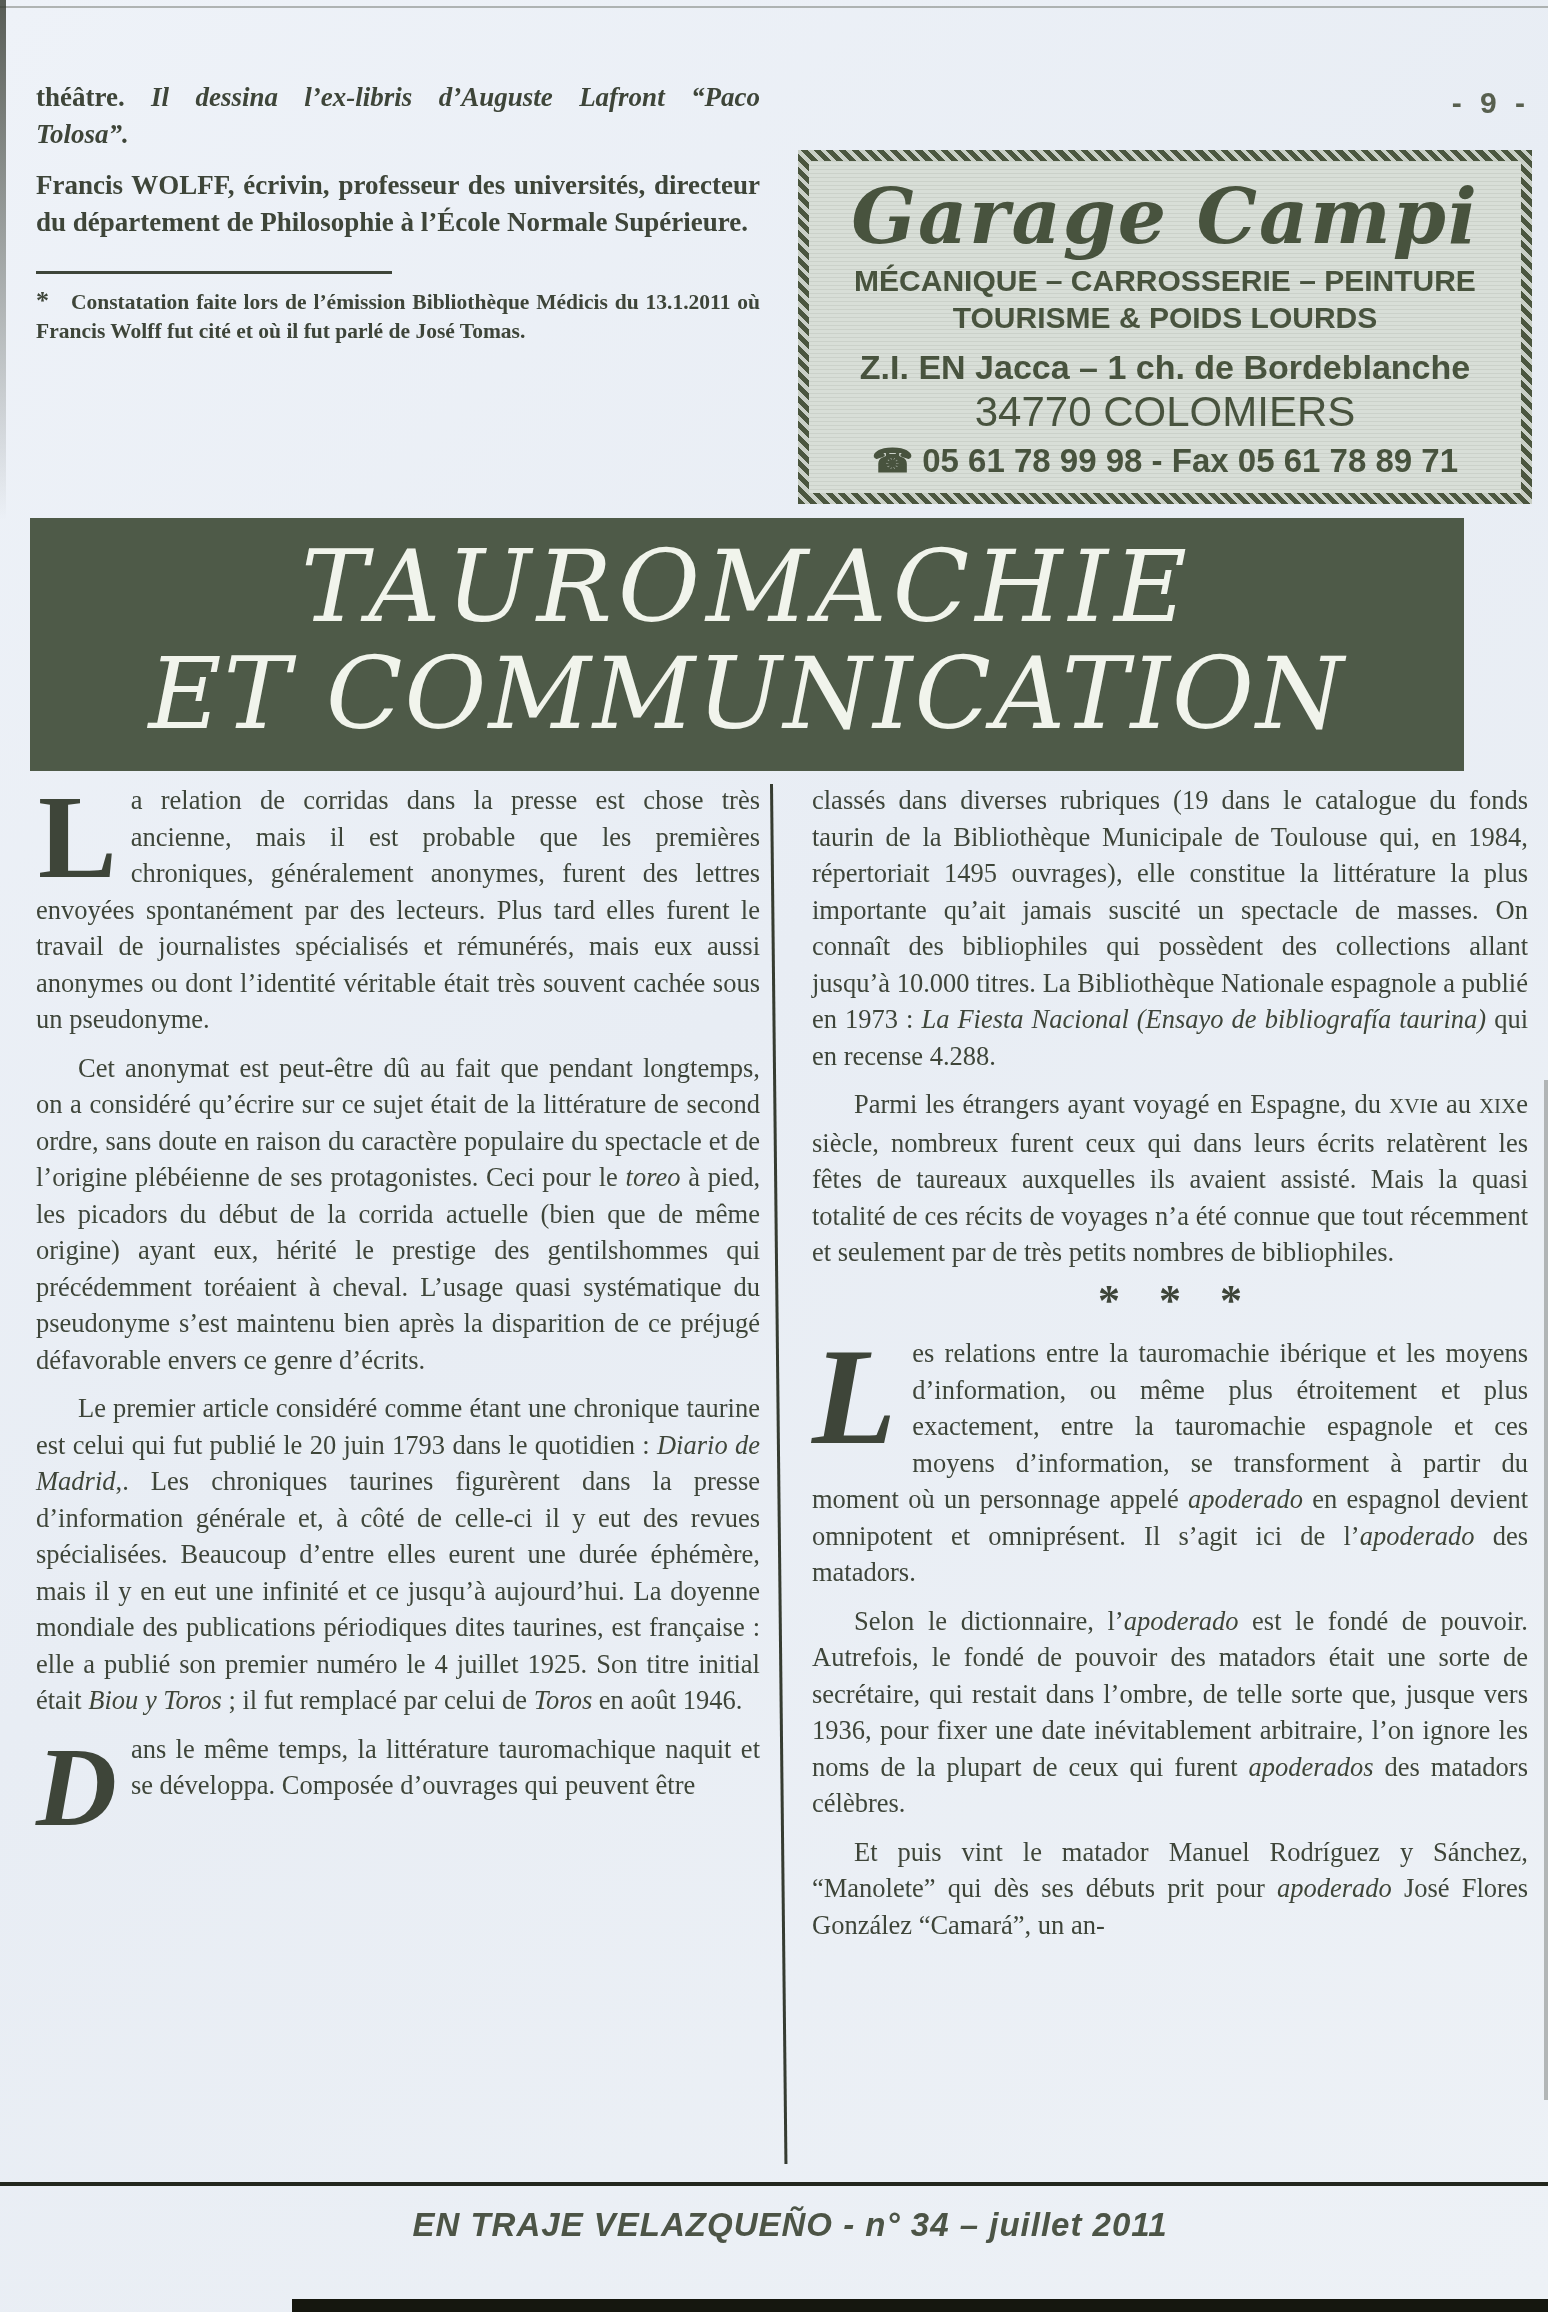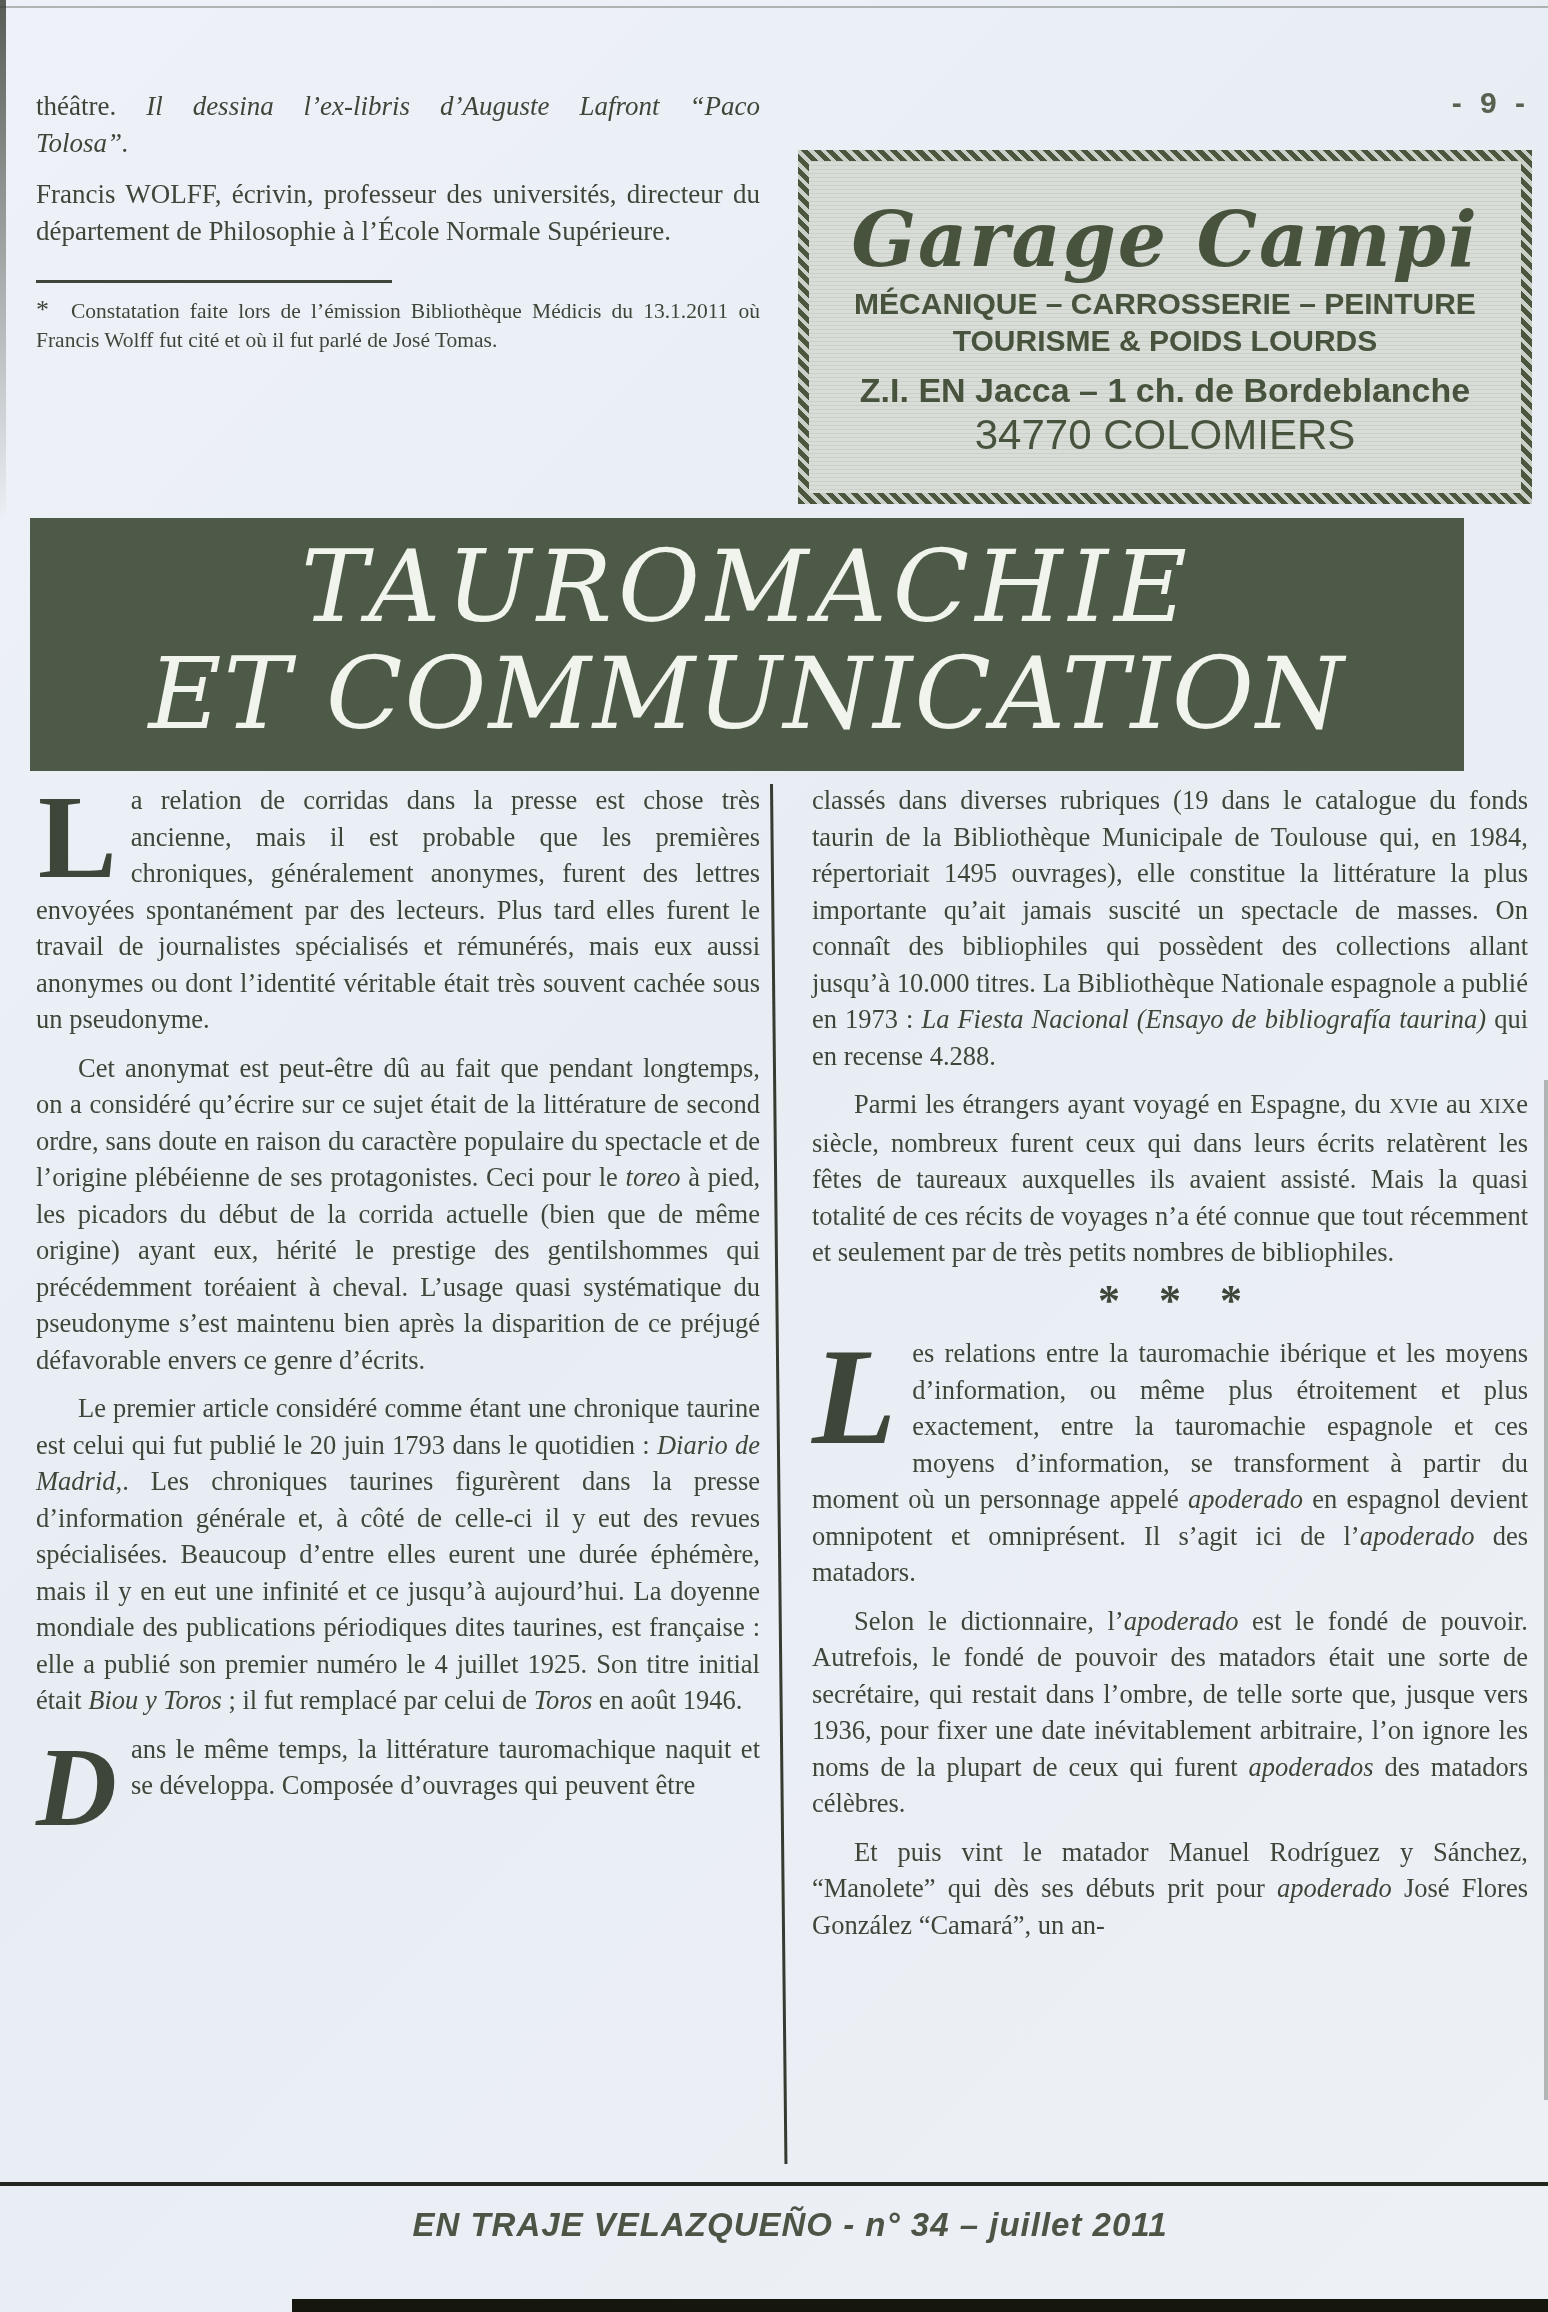--- a/index.html
+++ b/index.html
@@ -10,21 +10,21 @@
   .edge-top{position:absolute;top:6px;left:0;width:100%;height:2px;background:rgba(100,105,95,.45);}
   .edge-left{position:absolute;top:0;left:0;width:6px;height:520px;
              background:linear-gradient(180deg,rgba(50,55,45,.8),rgba(50,55,45,0));}
   .edge-right{position:absolute;right:0;top:1080px;width:4px;height:1020px;background:rgba(55,60,50,.32);}
   .edge-bottom{position:absolute;left:292px;bottom:0;width:1256px;height:13px;background:#15170f;}
 
   .page-number{position:absolute;top:86px;right:18px;font-family:"Liberation Sans",sans-serif;
                font-size:30px;font-weight:bold;letter-spacing:5px;color:#58604f;}
 
   
-  .intro{position:absolute;left:36px;top:88px;width:724px;}
+  .intro{position:absolute;left:36px;top:79px;width:724px;font-weight:bold;}
   .intro p{margin:0;font-size:27px;line-height:37px;text-align:justify;}
   .intro .p1{word-spacing:10px;margin-bottom:14px;}
   .footnote-rule{width:356px;border-top:3px solid #3e4539;margin:30px 0 12px;}
   .footnote{font-size:21.5px !important;line-height:29px !important;}
   .fn-star{display:inline-block;font-size:26px;margin-right:22px;}
 
   
   .ad{position:absolute;left:798px;top:150px;width:734px;height:354px;box-sizing:border-box;padding:11px;
       background:repeating-linear-gradient(45deg,#4b563f 0 5px,#c9cfc6 5px 9px);}
   .ad-inner{width:100%;height:100%;display:flex;flex-direction:column;align-items:center;justify-content:center;
@@ -82,20 +82,21 @@
     <p class="footnote"><span class="fn-star">*</span><span>Constatation faite lors de l’émission Bibliothèque Médicis du 13.1.2011 où Francis Wolff fut cité et où il fut parlé de José Tomas.</span></p>
   </section>
 
   <aside class="ad">
     <div class="ad-inner">
       <div class="ad-logo">Garage Campi</div>
       <div class="ad-l1">MÉCANIQUE – CARROSSERIE – PEINTURE</div>
       <div class="ad-l2">TOURISME &amp; POIDS LOURDS</div>
       <div class="ad-l3">Z.I. EN Jacca – 1 ch. de Bordeblanche</div>
       <div class="ad-l4">34770 COLOMIERS</div>
+      <div class="ad-phone"><span>☎</span> <span>05 61 78 99 98 - Fax 05 61 78 89 71</span></div>
     </div>
   </aside>
 
   <header class="banner">
     <div class="banner-l1">TAUROMACHIE</div>
     <div class="banner-l2">ET COMMUNICATION</div>
   </header>
 
   <section class="col left">
     <p><span class="dropcap dc1">L</span><span>a relation de corridas dans la presse est chose très ancienne, mais il est probable que les premières chroniques, généralement anonymes, furent des lettres envoyées spontanément par des lecteurs. Plus tard elles furent le travail de journalistes spécialisés et rémunérés, mais eux aussi anonymes ou dont l’identité véritable était très souvent cachée sous un pseudonyme.</span></p>

